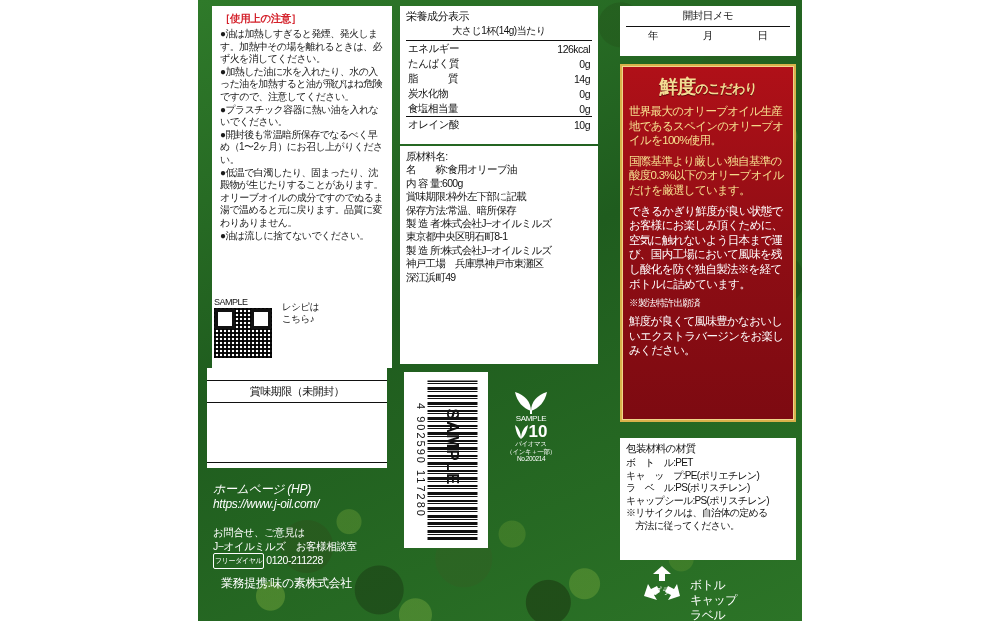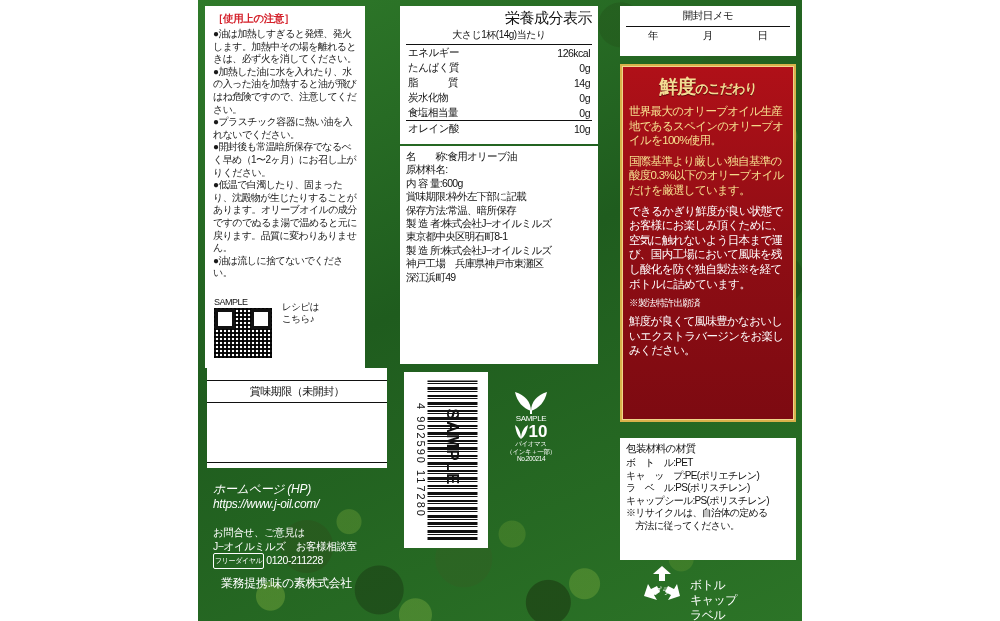--- a/index.html
+++ b/index.html
@@ -45,21 +45,21 @@
       radial-gradient(circle at 5% 30%, rgba(100,150,48,0.3) 0 12px, rgba(0,0,0,0) 13px),
       radial-gradient(circle at 97% 22%, rgba(110,160,52,0.3) 0 13px, rgba(0,0,0,0) 14px);
   }
   
   .panel {
     position: absolute;
     background: #ffffff;
   }
   
   #usage-panel {
-    left: 205px; top: 6px; width: 160px; height: 362px;
+    left: 212px; top: 6px; width: 180px; height: 362px;
     padding: 6px 6px 4px 8px;
   }
   .usage-title {
     color: #d4202a;
     font-size: 10.5px;
     font-weight: bold;
     letter-spacing: -0.4px;
     margin-bottom: 2px;
   }
   .usage-list { margin: 0; padding: 0; list-style: none; }
@@ -133,21 +133,21 @@
     display: inline-block;
     border: 1px solid #fff; border-radius: 2px;
     font-size: 7px; padding: 0 1px; margin-right: 2px; vertical-align: 1px;
   }
 
   
   #nutrition-panel {
     left: 400px; top: 6px; width: 198px; height: 138px;
     padding: 3px 6px;
   }
-  .nt-title { text-align: right; font-size: 15px; color:#111; letter-spacing:-0.5px; }
+  .nt-title { text-align: left; font-size: 11px; color:#111; letter-spacing:-0.5px; }
   .nt-sub { text-align: center; font-size: 10px; color:#111; letter-spacing:-0.5px; }
   .nt-table {
     width: 100%; border-collapse: collapse; margin-top: 2px;
     font-size: 10.5px; color: #111;
   }
   .nt-table td { padding: 0.5px 2px; letter-spacing: -0.5px; }
   .nt-table td.v { text-align: right; }
   .nt-rule-top { border-top: 1px solid #111; }
   .nt-rule-bot { border-bottom: 1px solid #111; }
 
@@ -323,22 +323,22 @@
       </tr>
       <tr>
         <td>オレイン酸</td>
         <td class="v">10g</td>
       </tr>
     </tbody>
       </table>
   </div>
 
   <div class="panel" id="info-panel">
+    <div class="info-line">原材料名:</div>
     <div class="info-line">名　　称:食用オリーブ油</div>
-    <div class="info-line">原材料名:</div>
     <div class="info-line">内 容 量:600g</div>
     <div class="info-line">賞味期限:枠外左下部に記載</div>
     <div class="info-line">保存方法:常温、暗所保存</div>
     <div class="info-line">製 造 者:株式会社J−オイルミルズ</div>
     <div class="info-line">東京都中央区明石町8-1</div>
     <div class="info-line">製 造 所:株式会社J−オイルミルズ</div>
     <div class="info-line">神戸工場　兵庫県神戸市東灘区</div>
     <div class="info-line">深江浜町49</div>
   </div>
 

